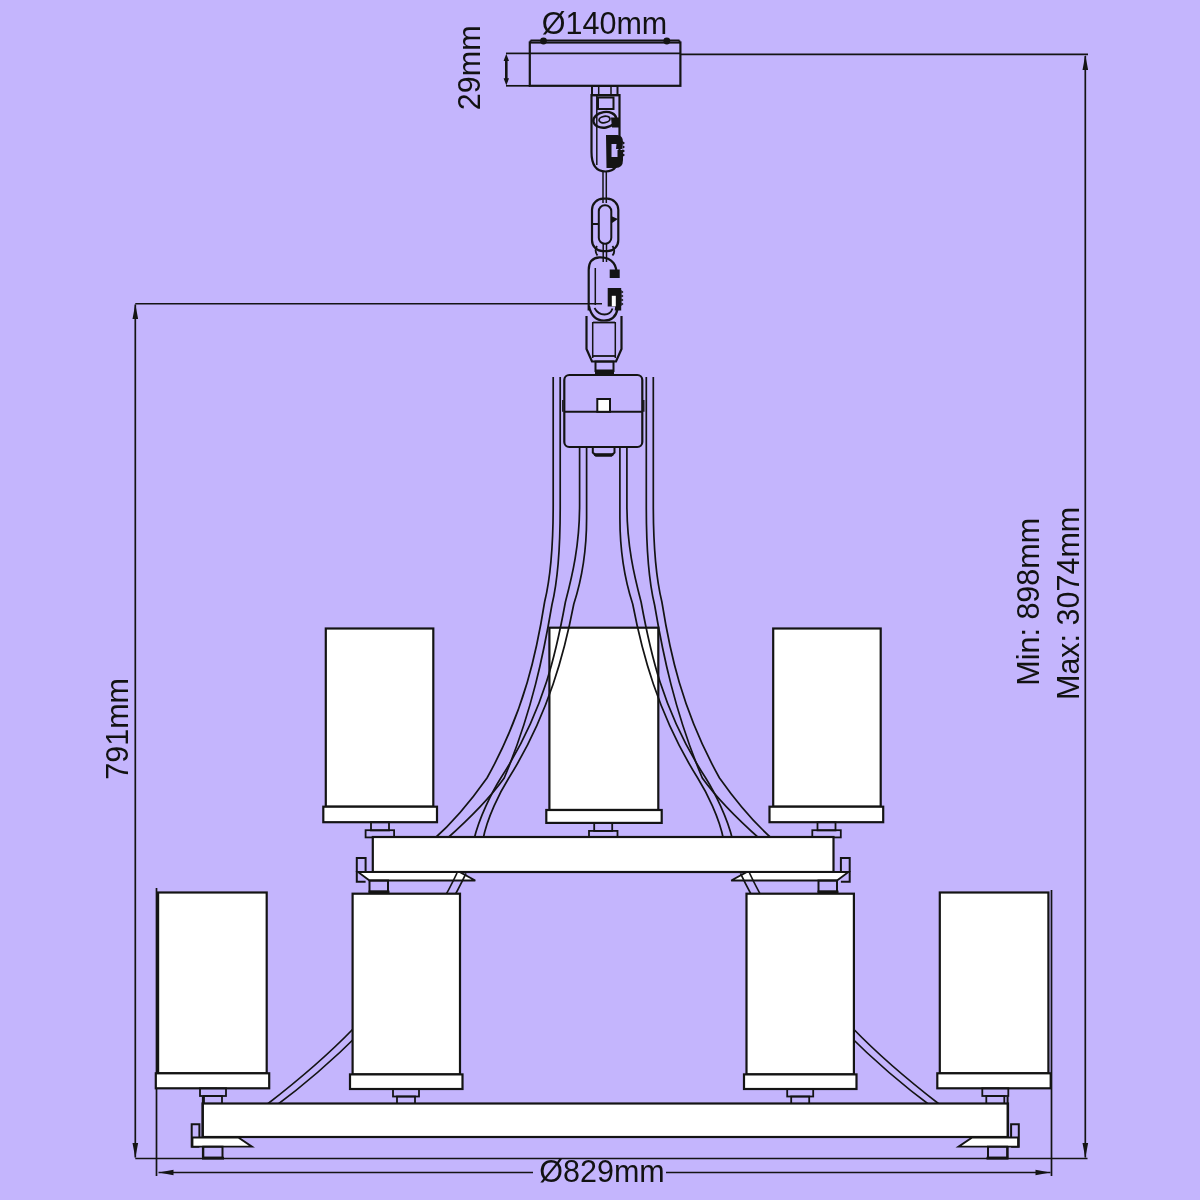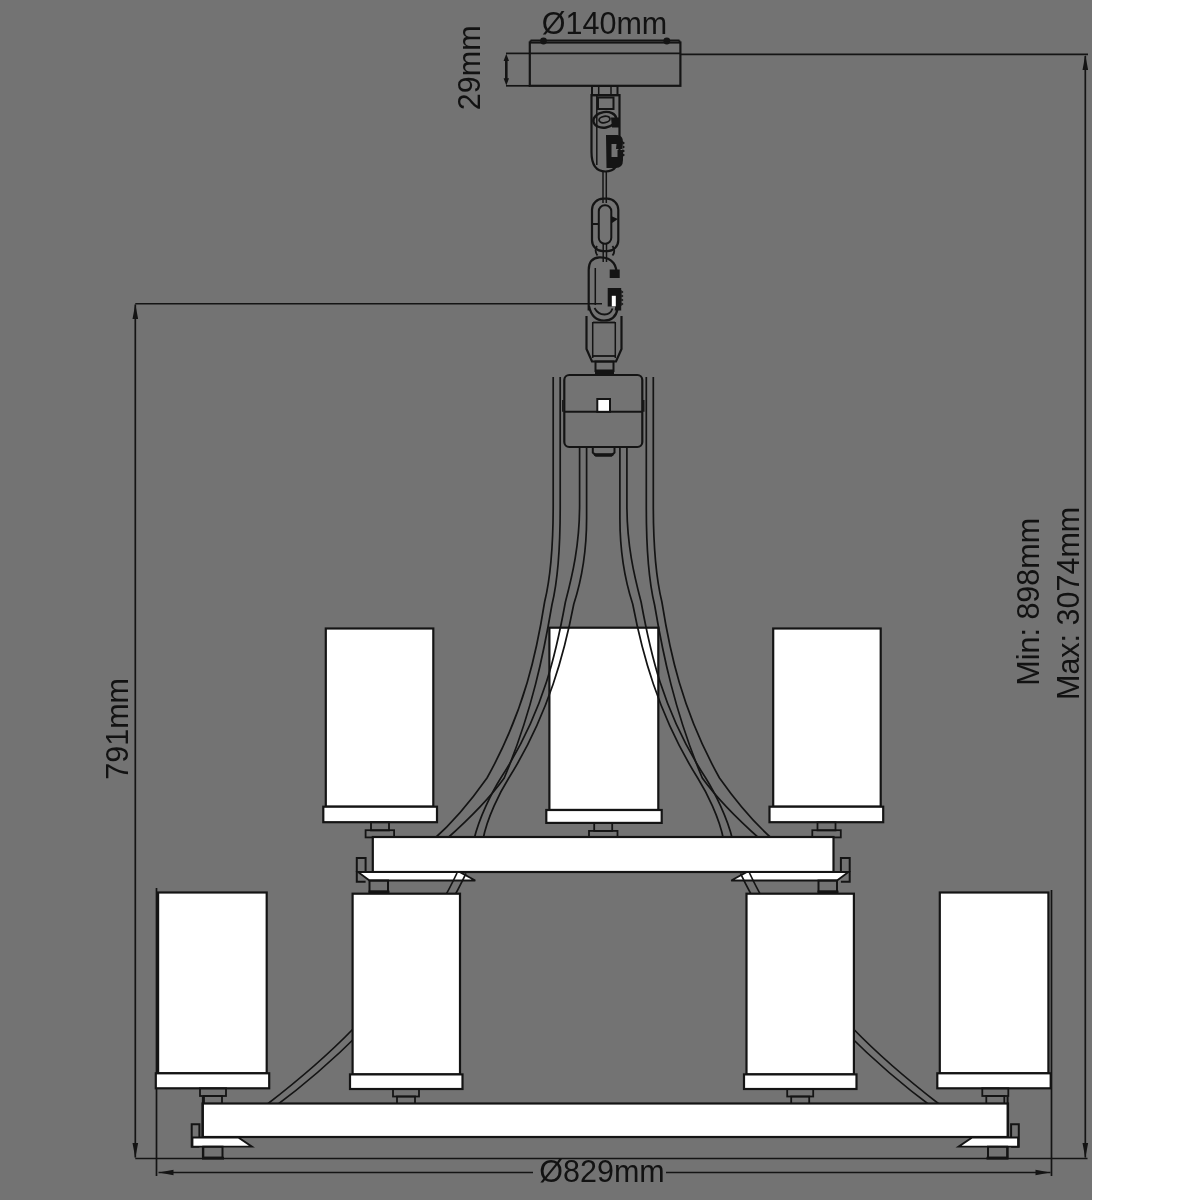--- a/index.html
+++ b/index.html
@@ -1,16 +1,16 @@
 <!DOCTYPE html>
 <html><head>
 <meta charset="utf-8">
 <style>
   html,body{margin:0;padding:0;background:#ffffff;}
-  .page{width:1092px;height:1200px;position:relative;background:#737373;overflow:hidden;}
+  .page{width:1200px;height:1200px;position:relative;background:#c4b5fd;overflow:hidden;}
   svg{display:block;}
   text{font-family:"Liberation Sans", sans-serif;fill:#121212;}
 </style>
 </head>
 <body>
 <div class="page">
 <svg width="1200" height="1200" viewBox="0 0 1200 1200" fill="none" stroke="#141414" stroke-width="2" stroke-linecap="butt" stroke-linejoin="miter">
 
 <g>
 <line x1="530.5" y1="40.4" x2="679.5" y2="40.4" stroke-width="1.8"></line>

